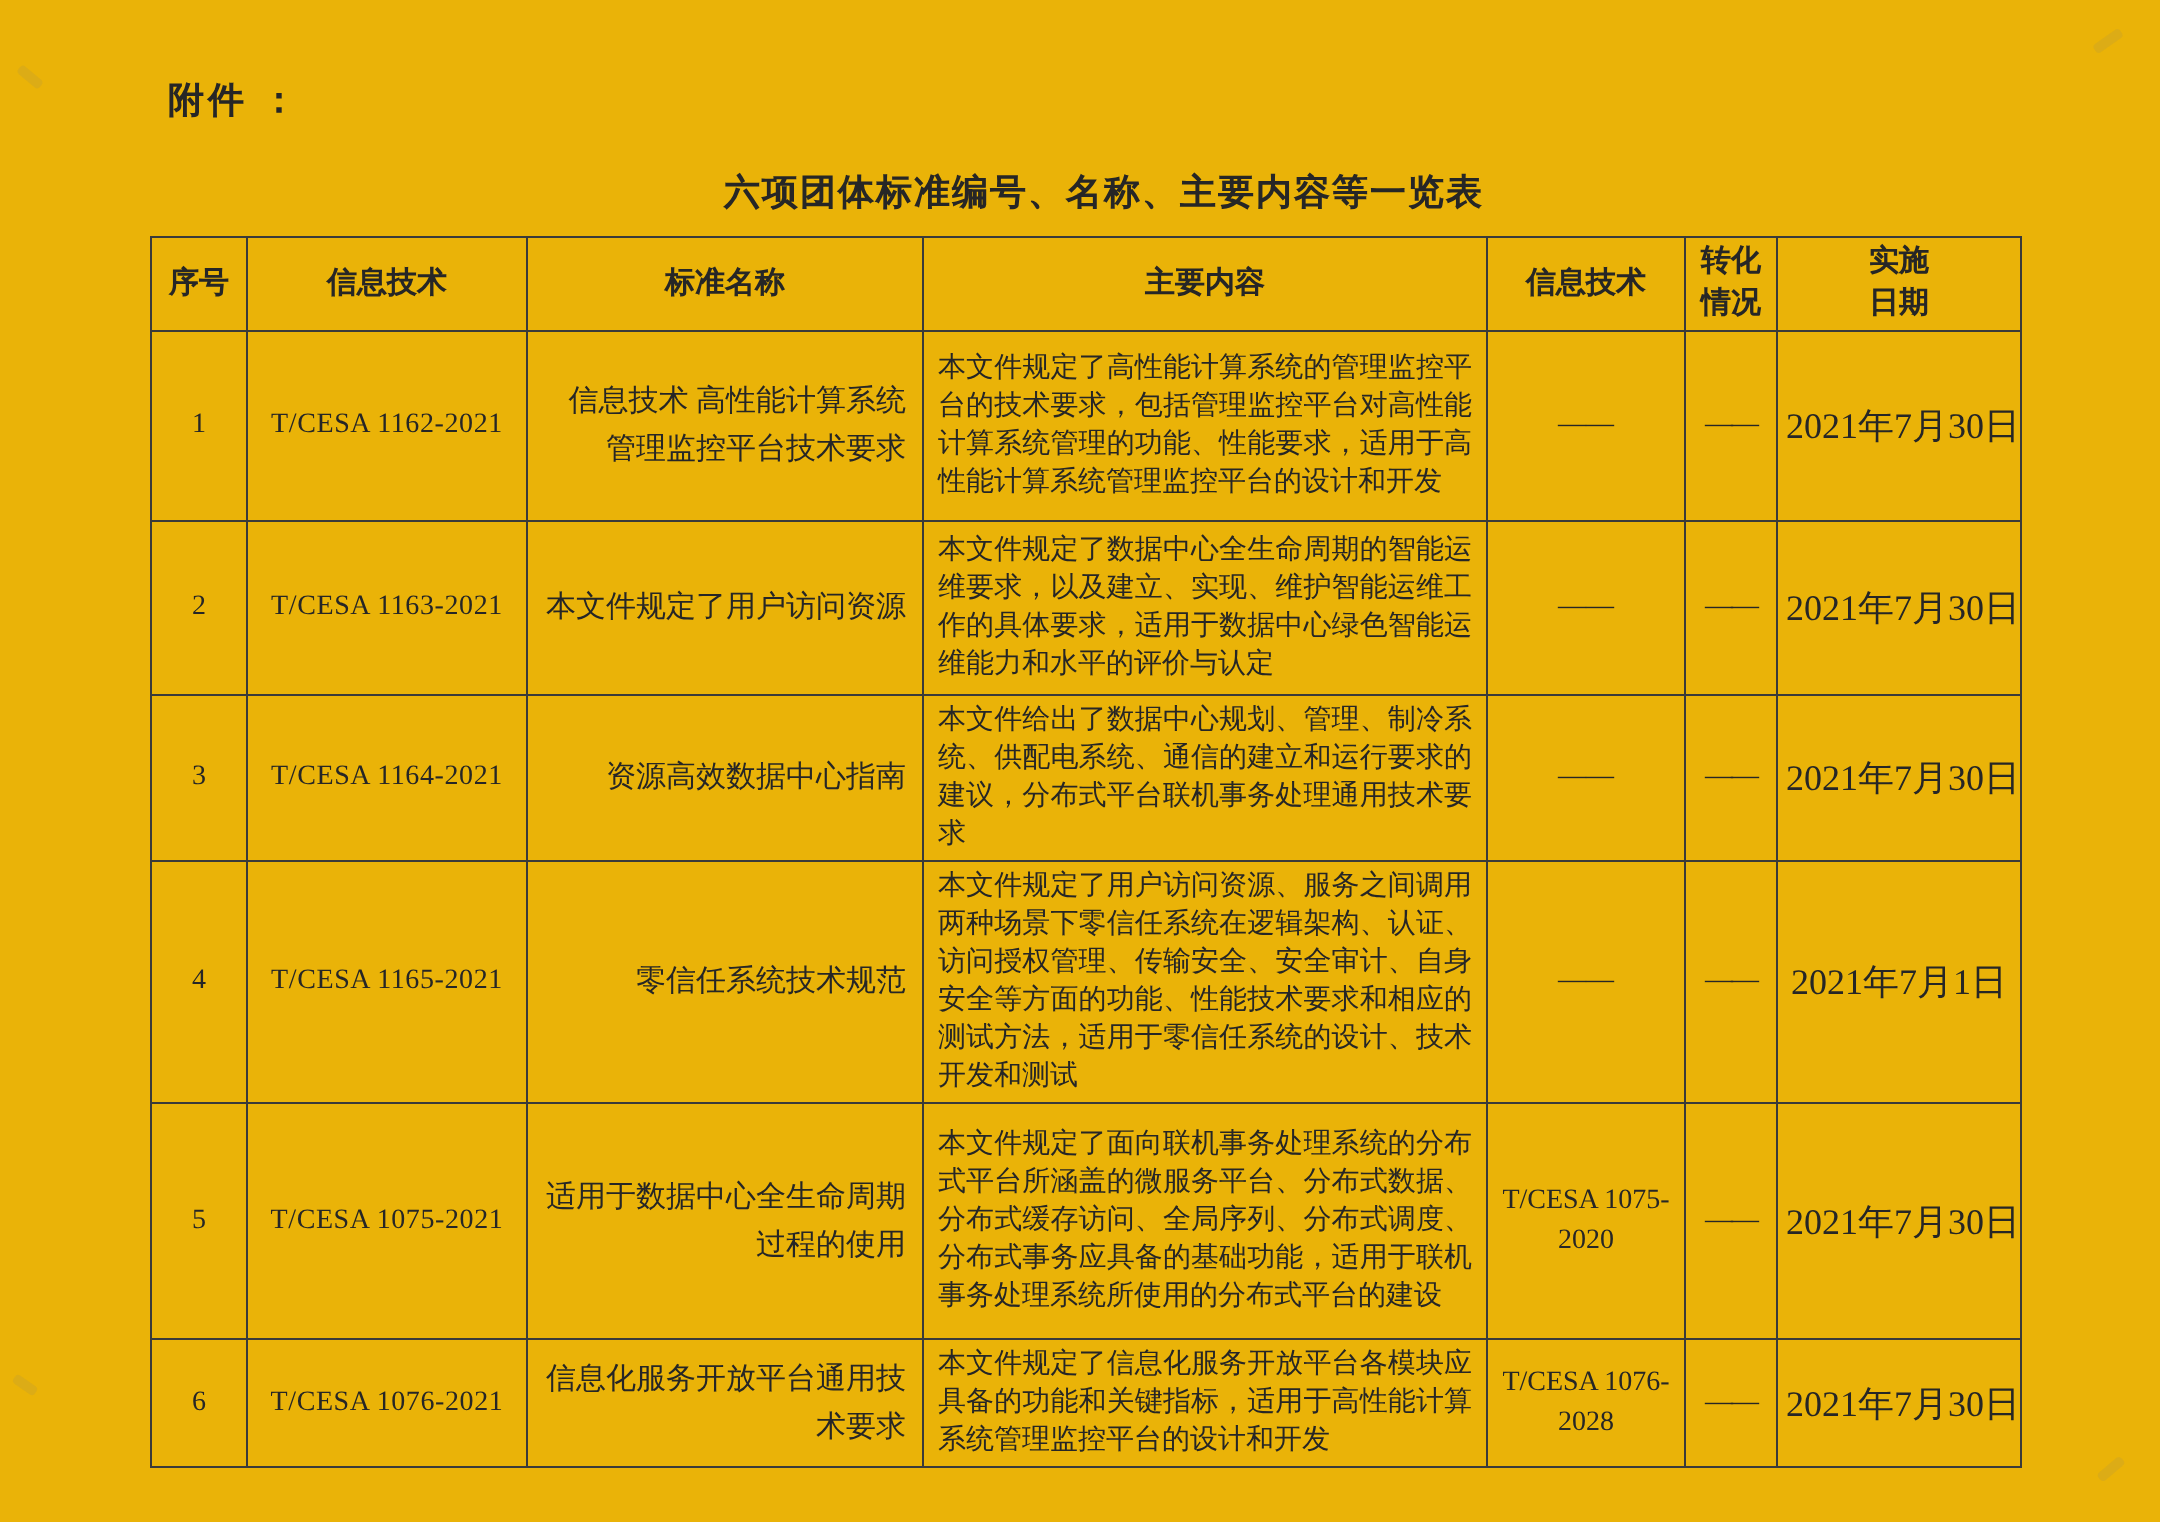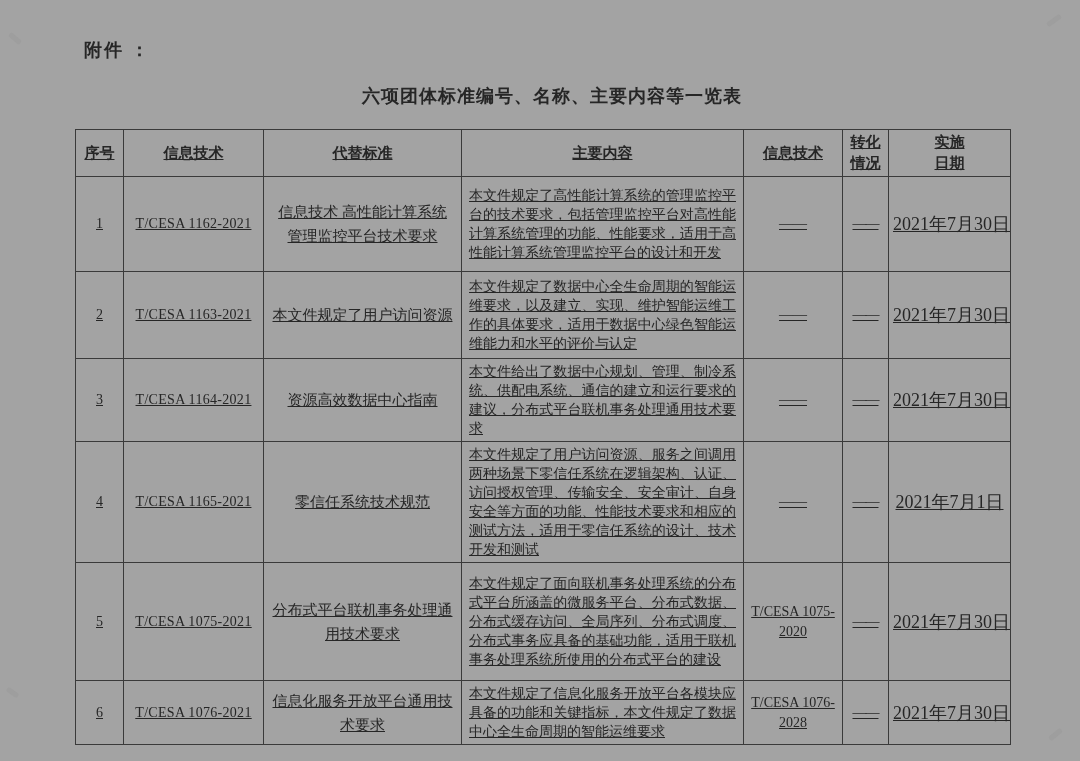--- a/index.html
+++ b/index.html
@@ -11,21 +11,21 @@
     height: 761px;
     background: #f2f1ef;
     font-family: "Liberation Serif", "DejaVu Serif", serif;
     color: #262626;
     position: relative;
     overflow: hidden;
   }
   .page {
     position: absolute;
     inset: 0;
-    background: #a3a3a3;
+    background: #eab308;
   }
   
   .artifact {
     position: absolute;
     background: rgba(120,120,120,0.12);
     border-radius: 2px;
   }
   .artifact.a1 { left: 8px;  top: 36px;  width: 14px; height: 5px; transform: rotate(40deg); }
   .artifact.a2 { left: 1046px; top: 18px; width: 16px; height: 5px; transform: rotate(-35deg); }
   .artifact.a3 { left: 6px;  top: 690px; width: 13px; height: 5px; transform: rotate(35deg); }
@@ -46,26 +46,25 @@
     width: 1080px;
     text-align: center;
     font-size: 18px;
     font-weight: 700;
     letter-spacing: 1px;
   }
 
   table.standards-table {
     position: absolute;
     left: 75px;
-    top: 129px;
+    top: 118px;
     width: 935px;
     border-collapse: collapse;
     table-layout: fixed;
     font-size: 14px;
-    text-decoration: underline;
   }
   .standards-table th,
   .standards-table td {
     border: 1.6px solid #3a3a3a;
     padding: 2px 4px;
     vertical-align: middle;
     overflow: hidden;
   }
   .standards-table thead tr { height: 46px; }
   .standards-table tbody tr:nth-child(1) { height: 95px; }
@@ -94,21 +93,21 @@
   td.cell-standard_number,
   td.cell-replaced_standard,
   td.cell-conversion_status,
   td.cell-implementation_date {
     text-align: center;
   }
   td.cell-standard_number {
     letter-spacing: 0.3px;
   }
   td.cell-standard_name {
-    text-align: center;
+    text-align: right;
     padding: 2px 8px;
     font-size: 15px;
     line-height: 24px;
   }
   td.cell-main_content {
     text-align: justify;
     padding: 3px 7px;
     line-height: 19px;
   }
   td.cell-replaced_standard {
@@ -142,21 +141,21 @@
         <col class="c3">
         <col class="c4">
       <col class="c5">
         <col class="c6">
         <col class="c7">
     </colgroup>
     <thead>
       <tr id="header-row">
           <th>序号</th>
           <th>信息技术</th>
-          <th>代替标准</th>
+          <th>标准名称</th>
           <th>主要内容</th>
           <th>信息技术</th>
           <th>转化
 情况</th>
           <th>实施
 日期</th>
         </tr>
     </thead>
     <tbody id="table-body">
         <tr>
@@ -191,30 +190,30 @@
           <td class="cell-standard_number">T/CESA 1165-2021</td>
           <td class="cell-standard_name">零信任系统技术规范</td>
           <td class="cell-main_content">本文件规定了用户访问资源、服务之间调用两种场景下零信任系统在逻辑架构、认证、访问授权管理、传输安全、安全审计、自身安全等方面的功能、性能技术要求和相应的测试方法，适用于零信任系统的设计、技术开发和测试</td>
           <td class="cell-replaced_standard">——</td>
           <td class="cell-conversion_status">——</td>
           <td class="cell-implementation_date">2021年7月1日</td>
         </tr>
         <tr>
           <td class="cell-index">5</td>
           <td class="cell-standard_number">T/CESA 1075-2021</td>
-          <td class="cell-standard_name">分布式平台联机事务处理通用技术要求</td>
+          <td class="cell-standard_name">适用于数据中心全生命周期过程的使用</td>
           <td class="cell-main_content">本文件规定了面向联机事务处理系统的分布式平台所涵盖的微服务平台、分布式数据、分布式缓存访问、全局序列、分布式调度、分布式事务应具备的基础功能，适用于联机事务处理系统所使用的分布式平台的建设</td>
           <td class="cell-replaced_standard">T/CESA 1075-2020</td>
           <td class="cell-conversion_status">——</td>
           <td class="cell-implementation_date">2021年7月30日</td>
         </tr>
         <tr>
           <td class="cell-index">6</td>
           <td class="cell-standard_number">T/CESA 1076-2021</td>
           <td class="cell-standard_name">信息化服务开放平台通用技术要求</td>
-          <td class="cell-main_content">本文件规定了信息化服务开放平台各模块应具备的功能和关键指标，本文件规定了数据中心全生命周期的智能运维要求</td>
+          <td class="cell-main_content">本文件规定了信息化服务开放平台各模块应具备的功能和关键指标，适用于高性能计算系统管理监控平台的设计和开发</td>
           <td class="cell-replaced_standard">T/CESA 1076-2028</td>
           <td class="cell-conversion_status">——</td>
           <td class="cell-implementation_date">2021年7月30日</td>
         </tr>
       </tbody>
   </table>
 </div>
 
 </body></html>

